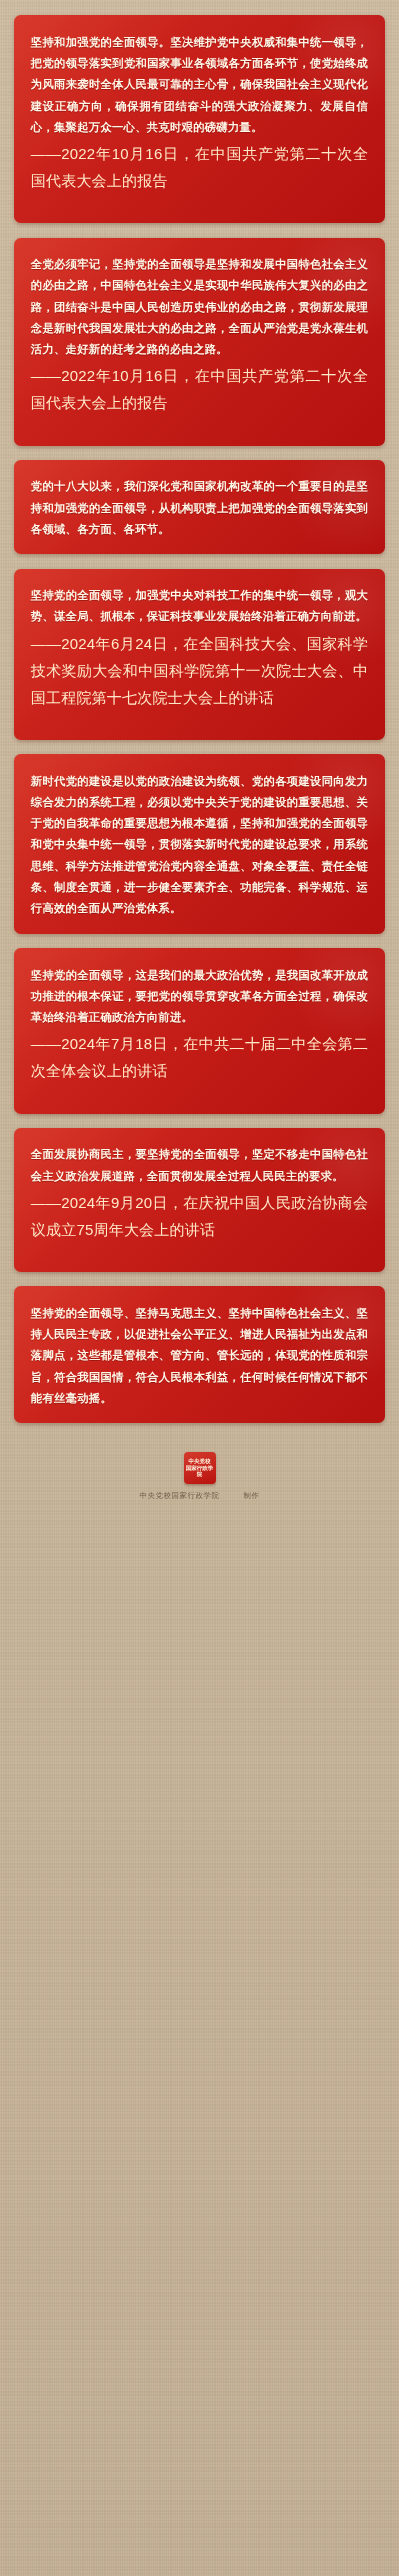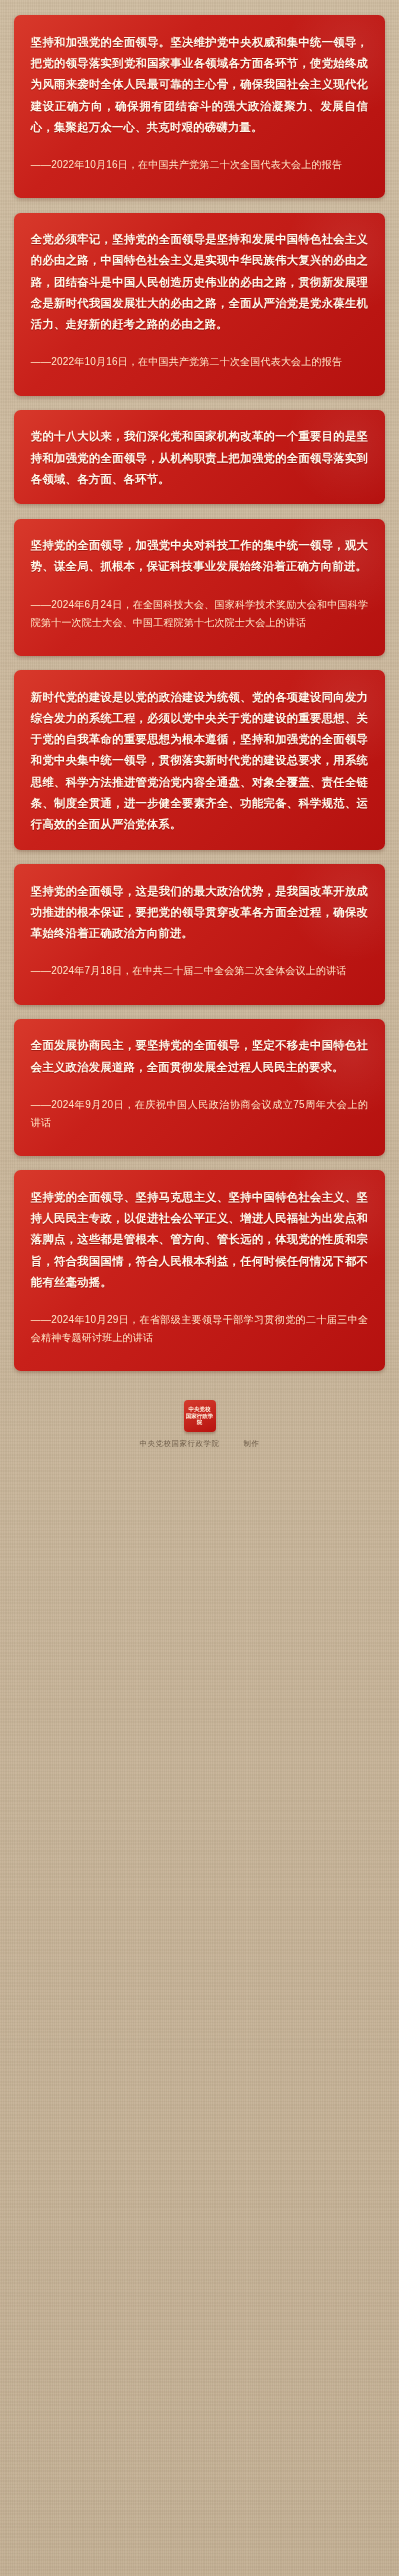--- a/index.html
+++ b/index.html
@@ -58,23 +58,23 @@
     font-size: 11.3px;
     line-height: 1.88;
     letter-spacing: 0.3px;
     text-align: justify;
     font-weight: 700;
     text-shadow: 0 0.6px 0.6px rgba(110, 10, 5, 0.45);
     margin: 0;
     white-space: pre-wrap;
   }
   .card-source {
-    margin-top: 18px;
+    margin-top: 2px;
     color: #ffe9c8;
-    font-size: 10px;
+    font-size: 15px;
     line-height: 1.8;
     letter-spacing: 0.2px;
     text-align: justify;
     font-weight: 400;
     white-space: pre-wrap;
   }
   .footer {
     position: relative;
     z-index: 2;
     padding: 14.3px 0 22px 0;
@@ -147,21 +147,20 @@
       <p class="card-source">——2024年7月18日，在中共二十届二中全会第二次全体会议上的讲话</p>
     </div>
 
     <div class="card">
       <p class="card-body">全面发展协商民主，要坚持党的全面领导，坚定不移走中国特色社会主义政治发展道路，全面贯彻发展全过程人民民主的要求。</p>
       <p class="card-source">——2024年9月20日，在庆祝中国人民政治协商会议成立75周年大会上的讲话</p>
     </div>
 
     <div class="card">
       <p class="card-body">坚持党的全面领导、坚持马克思主义、坚持中国特色社会主义、坚持人民民主专政，以促进社会公平正义、增进人民福祉为出发点和落脚点，这些都是管根本、管方向、管长远的，体现党的性质和宗旨，符合我国国情，符合人民根本利益，任何时候任何情况下都不能有丝毫动摇。</p>
-      <p class="card-source">——2024年10月29日，在省部级主要领导干部学习贯彻党的二十届三中全会精神专题研讨班上的讲话</p>
     </div>
 
   </div>
 
   <div class="footer">
     <div class="seal">
       <span class="seal-text">中央党校
 国家行政学院</span>
     </div>
     <div class="footer-line">

